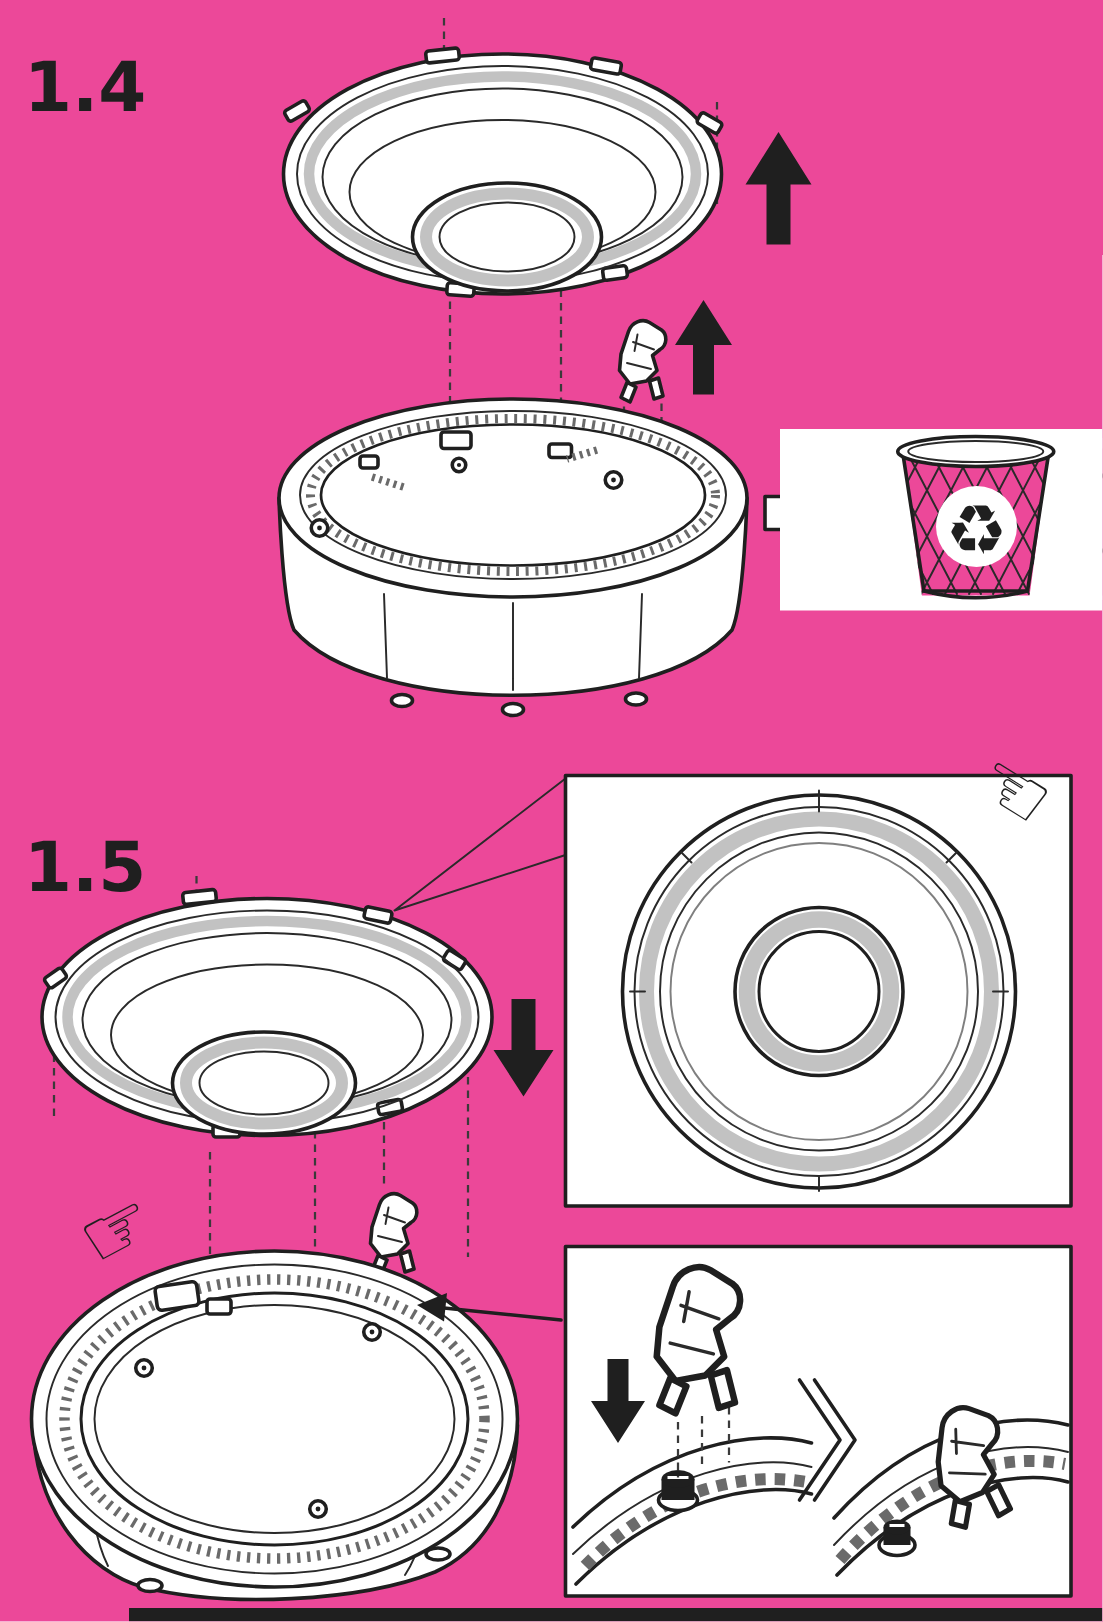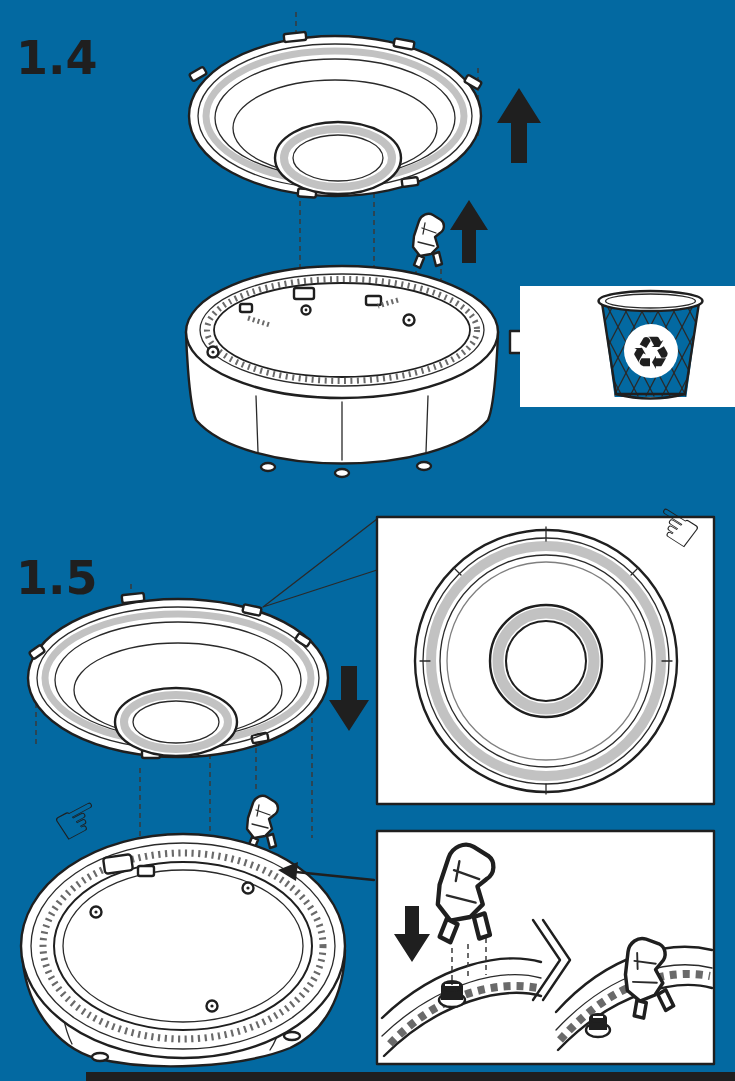--- a/index.html
+++ b/index.html
@@ -1,16 +1,16 @@
 <!DOCTYPE html>
 <html><head>
 <meta charset="utf-8">
 <style>
   html,body{margin:0;padding:0;background:#ffffff;}
-  .page{width:735px;height:1081px;position:relative;background:#0369a1;
+  .page{width:735px;height:1081px;position:relative;background:#ec4899;
         font-family:"DejaVu Sans",sans-serif;overflow:hidden;}
   svg{display:block;}
   .step-label{font-family:"DejaVu Sans",sans-serif;font-weight:700;font-size:46px;fill:#1f1f1f;}
   .glyph{font-family:"DejaVu Sans",sans-serif;fill:#1f1f1f;}
   .s2{fill:none;stroke:#1f1f1f;stroke-width:2.4;stroke-linecap:round;stroke-linejoin:round;}
   .s1{fill:none;stroke:#2a2a2a;stroke-width:1.3;stroke-linecap:round;}
   .sf{fill:#ffffff;stroke:#1f1f1f;stroke-width:2.4;stroke-linejoin:round;}
   .solid{fill:#1f1f1f;stroke:none;}
   .dash{fill:none;stroke:#3a3a3a;stroke-width:1.5;stroke-dasharray:5 4;}
   .gray{fill:none;stroke:#c2c2c2;}

